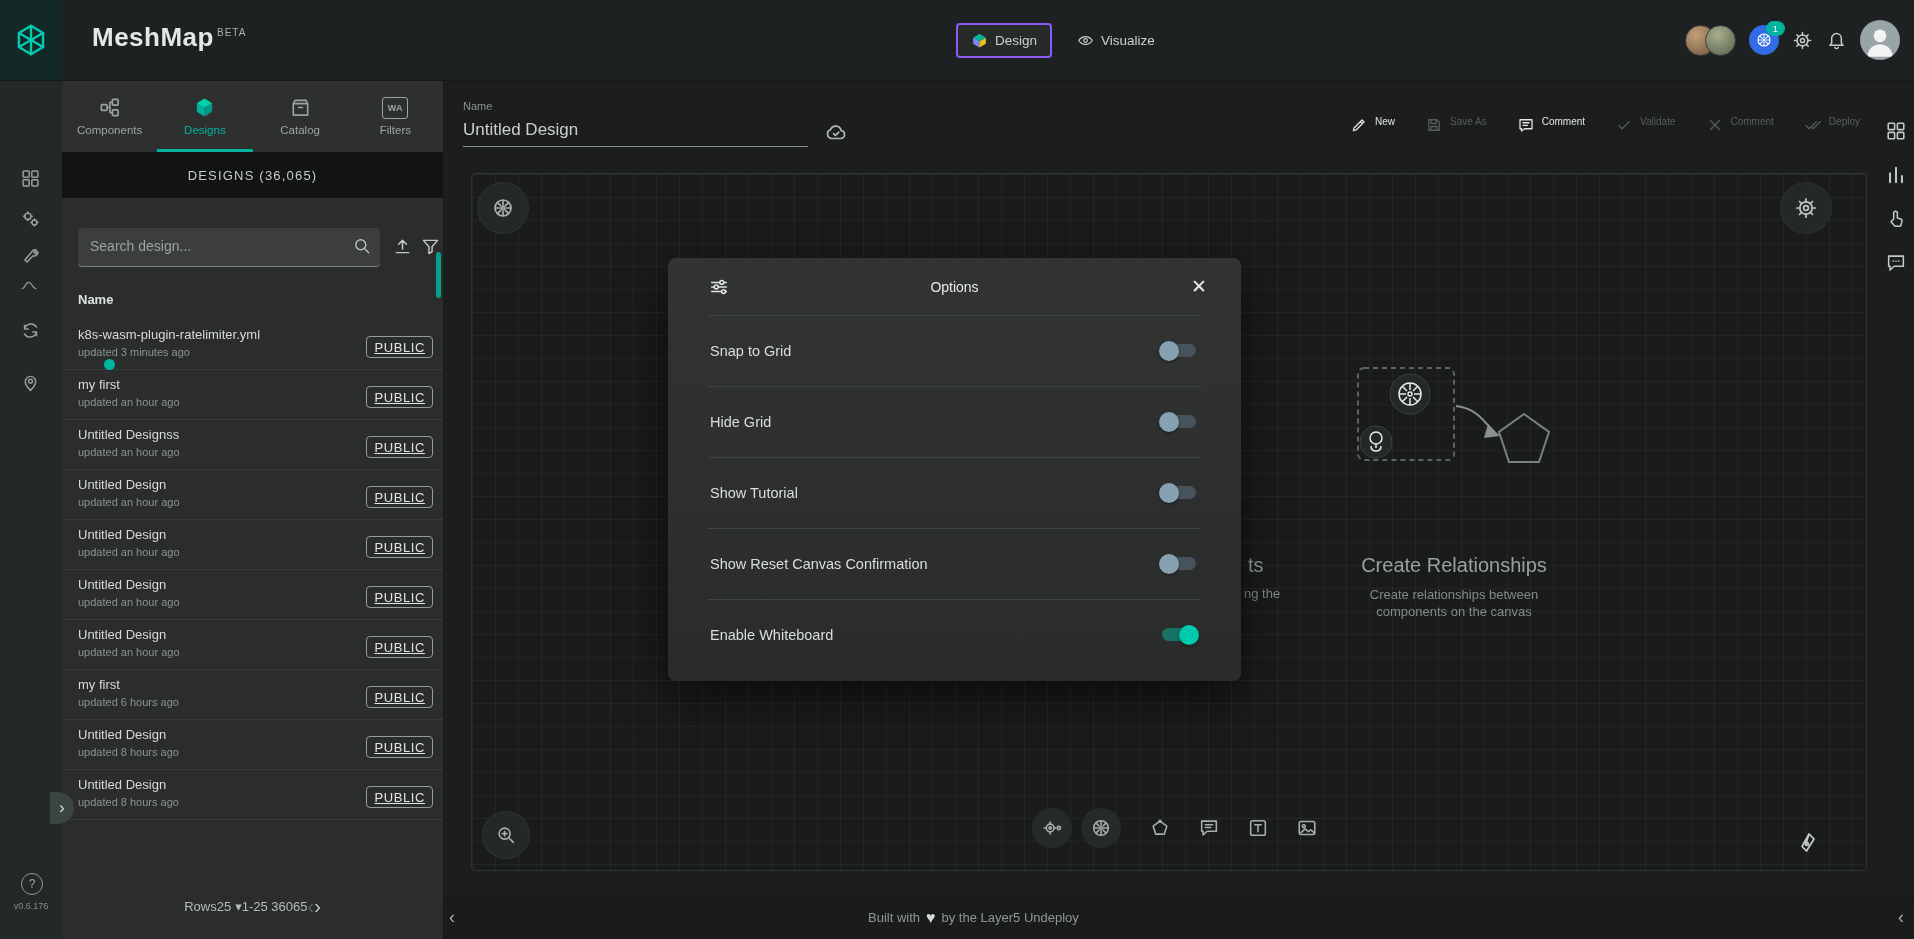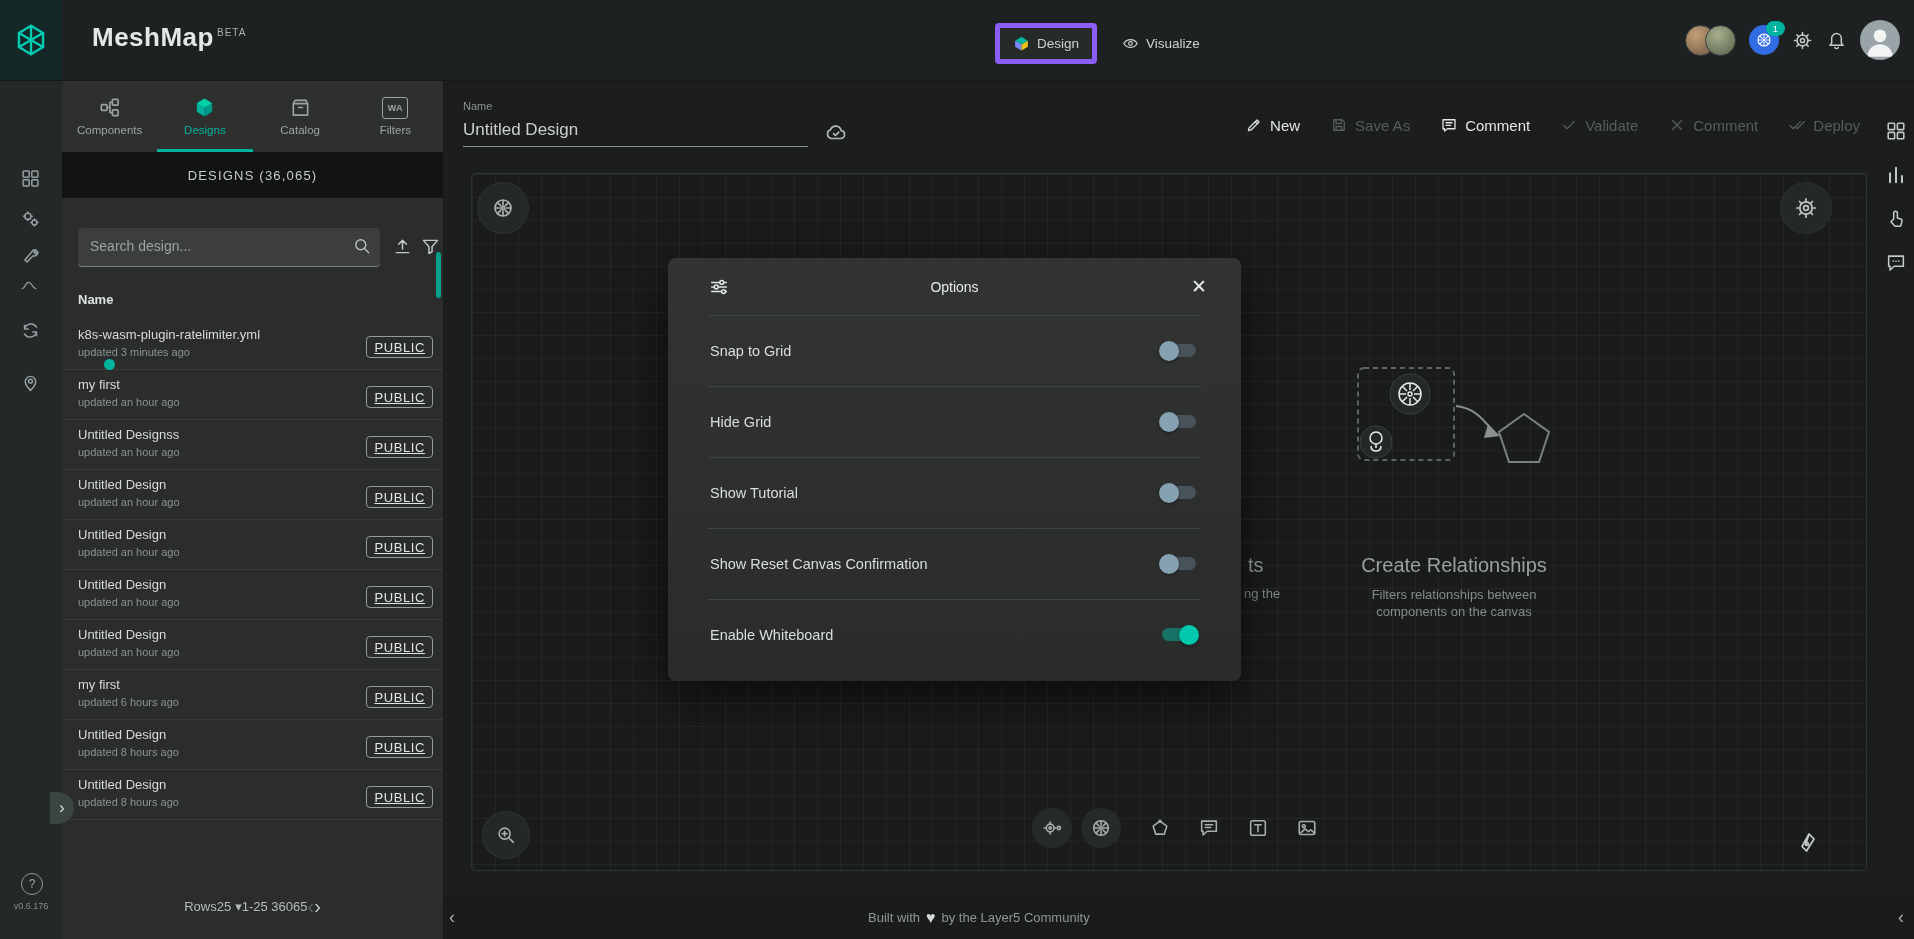--- a/index.html
+++ b/index.html
@@ -9,21 +9,21 @@
   .abs{position:absolute;}
   .ic{fill:none;stroke:currentColor;stroke-width:1.7;stroke-linecap:round;stroke-linejoin:round;display:block;}
 
   
   #topbar{left:0;top:0;width:1914px;height:80px;background:#1e2121;border-bottom:1px solid #161818;z-index:10;}
   #logo-cell{left:0;top:0;width:62px;height:80px;background:#132827;display:flex;align-items:center;justify-content:center;}
   #brand{left:92px;top:22px;font-size:26px;font-weight:600;color:#e3e7e6;letter-spacing:.5px;}
   #brand sup{font-size:10px;font-weight:400;color:#a9b1b0;letter-spacing:1px;margin-left:3px;}
   #header-nav{left:956px;top:23px;display:flex;gap:12px;align-items:center;}
   .hnav{display:flex;align-items:center;gap:7px;font-size:13.5px;color:#ccd2d1;padding:7px 13px;border-radius:4px;cursor:pointer;}
-  .hnav.active{border:5px solid #8b5cf6;background:#262a29;margin-left:39px;}
+  .hnav.active{border:2px solid #8b5cf6;background:#262a29;}
   #header-right{right:14px;top:0;height:80px;display:flex;align-items:center;gap:13px;}
   .mini-avatar{width:29px;height:29px;border-radius:50%;border:1.5px solid #3a4140;}
   .av1{background:radial-gradient(circle at 35% 30%,#c4a077,#6b5340);}
   .av2{background:radial-gradient(circle at 40% 30%,#a9b08e,#55604a);margin-left:-11px;}
   #kube-avatar{width:30px;height:30px;border-radius:50%;background:#326CE5;color:#fff;display:flex;align-items:center;justify-content:center;position:relative;}
   #kube-badge{position:absolute;top:-4px;right:-6px;min-width:15px;height:15px;border-radius:8px;background:#00B39F;color:#fff;
               font-size:9.5px;display:flex;align-items:center;justify-content:center;padding:0 2px;}
   .hicon{color:#c6cccb;cursor:pointer;}
   #big-avatar{width:40px;height:40px;border-radius:50%;background:#98a4a7;display:flex;align-items:flex-end;justify-content:center;overflow:hidden;}
 
@@ -70,21 +70,21 @@
   #page-prev{color:#5a6160;font-size:20px;cursor:default;}
   #page-next{color:#c6cccb;font-size:20px;cursor:pointer;}
 
   
   #main{left:443px;top:80px;width:1471px;height:859px;background:#1c1e1d;}
   #name-label{left:20px;top:20px;font-size:11px;color:#8b9392;}
   #design-name{left:20px;top:38px;width:345px;background:transparent;border:none;border-bottom:1px solid #8b9392;
                color:#cacfce;font-size:17px;padding:2px 0 6px 0;outline:none;font-family:inherit;}
   #cloud-icon{left:381px;top:40px;color:#b2b8b7;}
   #actions{right:54px;top:36px;display:flex;gap:30px;align-items:center;}
-  .action{display:flex;align-items:center;gap:7px;font-size:15px;color:#e2e6e5;cursor:pointer;}
+  .action{display:flex;align-items:flex-start;gap:7px;font-size:10px;color:#e2e6e5;cursor:pointer;}
   .action.disabled{color:#565e5d;cursor:default;}
   #grid-region{left:28px;top:93px;width:1394px;height:696px;background-color:#191c1b;border:1px solid #2f3534;border-radius:4px;
      background-image:linear-gradient(rgba(255,255,255,.045) 1px,transparent 1px),
                       linear-gradient(90deg,rgba(255,255,255,.045) 1px,transparent 1px);
      background-size:23px 23px;}
   .fab{position:absolute;width:50px;height:50px;border-radius:50%;background:#242827;display:flex;align-items:center;
        justify-content:center;color:#a9b0af;cursor:pointer;box-shadow:0 0 0 1px #2d3231;}
   #canvas-cluster-button{left:6px;top:9px;}
   #canvas-options-button{left:1309px;top:9px;color:#c0c6c5;}
   #zoom-button{left:11px;top:638px;width:46px;height:46px;}
@@ -475,21 +475,21 @@
       <circle cx="24" cy="86" r="16" fill="#242928" stroke="#3a4140"></circle>
       <g stroke="#e6eae9" stroke-width="1.5" fill="none">
         <circle cx="24" cy="82" r="6"></circle>
           <path d="M19 90c0 3 2 5 5 5s5-2 5-5M24 88v4"></path>
       </g>
       <path d="M104 50C122 52 130 62 140 74" fill="none" stroke="#8a908f" stroke-width="2"></path>
       <polygon points="136,68 148,80 132,82" fill="#8a908f"></polygon>
       <polygon points="172,58 197,76 187,106 157,106 147,76" fill="none" stroke="#7a817f" stroke-width="2"></polygon>
     </svg>
     <div id="tut-title">Create Relationships</div>
-    <div id="tut-sub">Filters relationships between components on the canvas</div>
+    <div id="tut-sub">Create relationships between components on the canvas</div>
 
     <div id="bottom-toolbar">
       <span class="tool bg">
         <svg class="ic" width="22" height="22" viewBox="0 0 24 24">
           <circle cx="10" cy="12" r="4.2"></circle>
             <circle cx="10" cy="12" r="1.2"></circle>
           <path d="M10 5.5v2.3M10 16.2v2.3M3.5 12h2.3M14.2 12h2.1"></path>
             <circle cx="19.5" cy="12" r="1.8"></circle>
         </svg>
       </span>
@@ -565,21 +565,21 @@
         <circle cx="12" cy="10" r="0.9" fill="currentColor" stroke="none"></circle>
         <circle cx="15" cy="10" r="0.9" fill="currentColor" stroke="none"></circle>
     </svg>
   </span>
 
   <footer id="footer" class="abs">
     <span class="footer-chevron" style="left:6px">‹</span>
     <div id="footer-text">
       <span>Built with</span>
       <span class="heart">♥</span>
-      <span>by the Layer5 Community</span>
+      <span>by the Layer5 Undeploy</span>
     </div>
     <span class="footer-chevron" style="right:10px">‹</span>
   </footer>
 </main>
 
 <div id="options-modal" class="abs">
   <div id="modal-header">
     <span id="modal-tune">
       <svg class="ic" width="22" height="22" viewBox="0 0 24 24">
         <path d="M4 7h8.5M17.5 7H20M4 12h2.5M11.5 12H20M4 17h10.5M19.5 17H20"></path>

